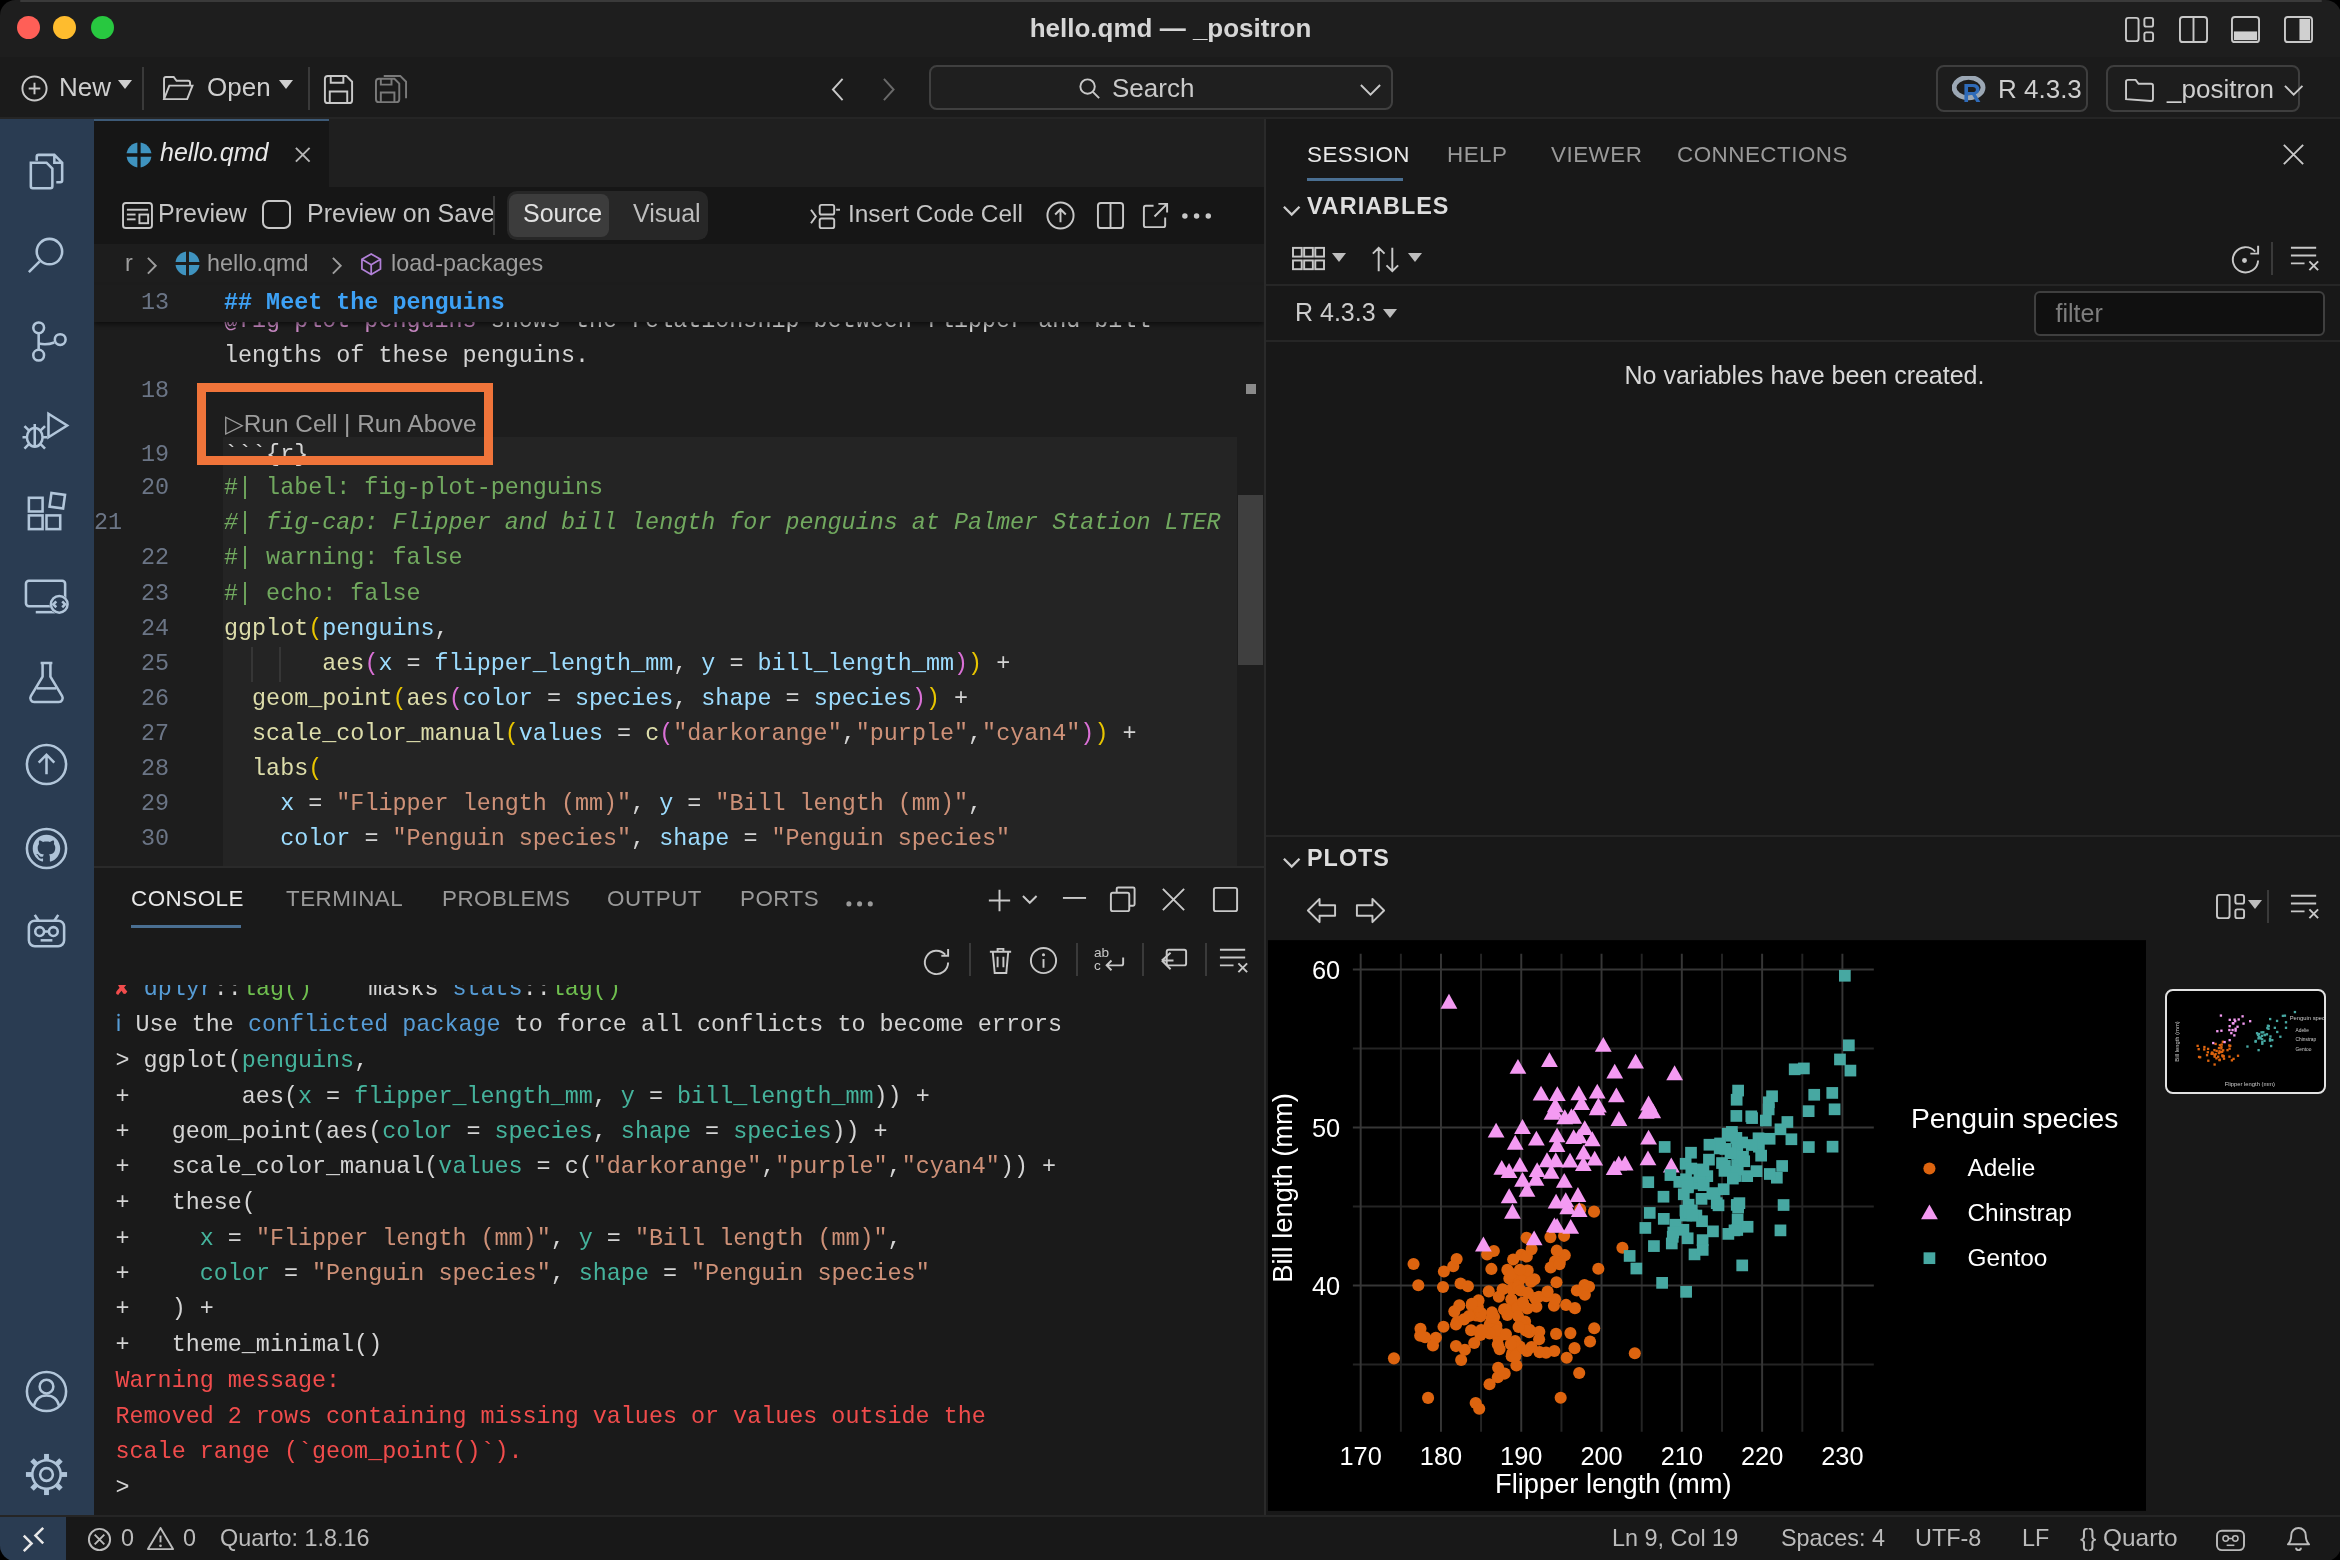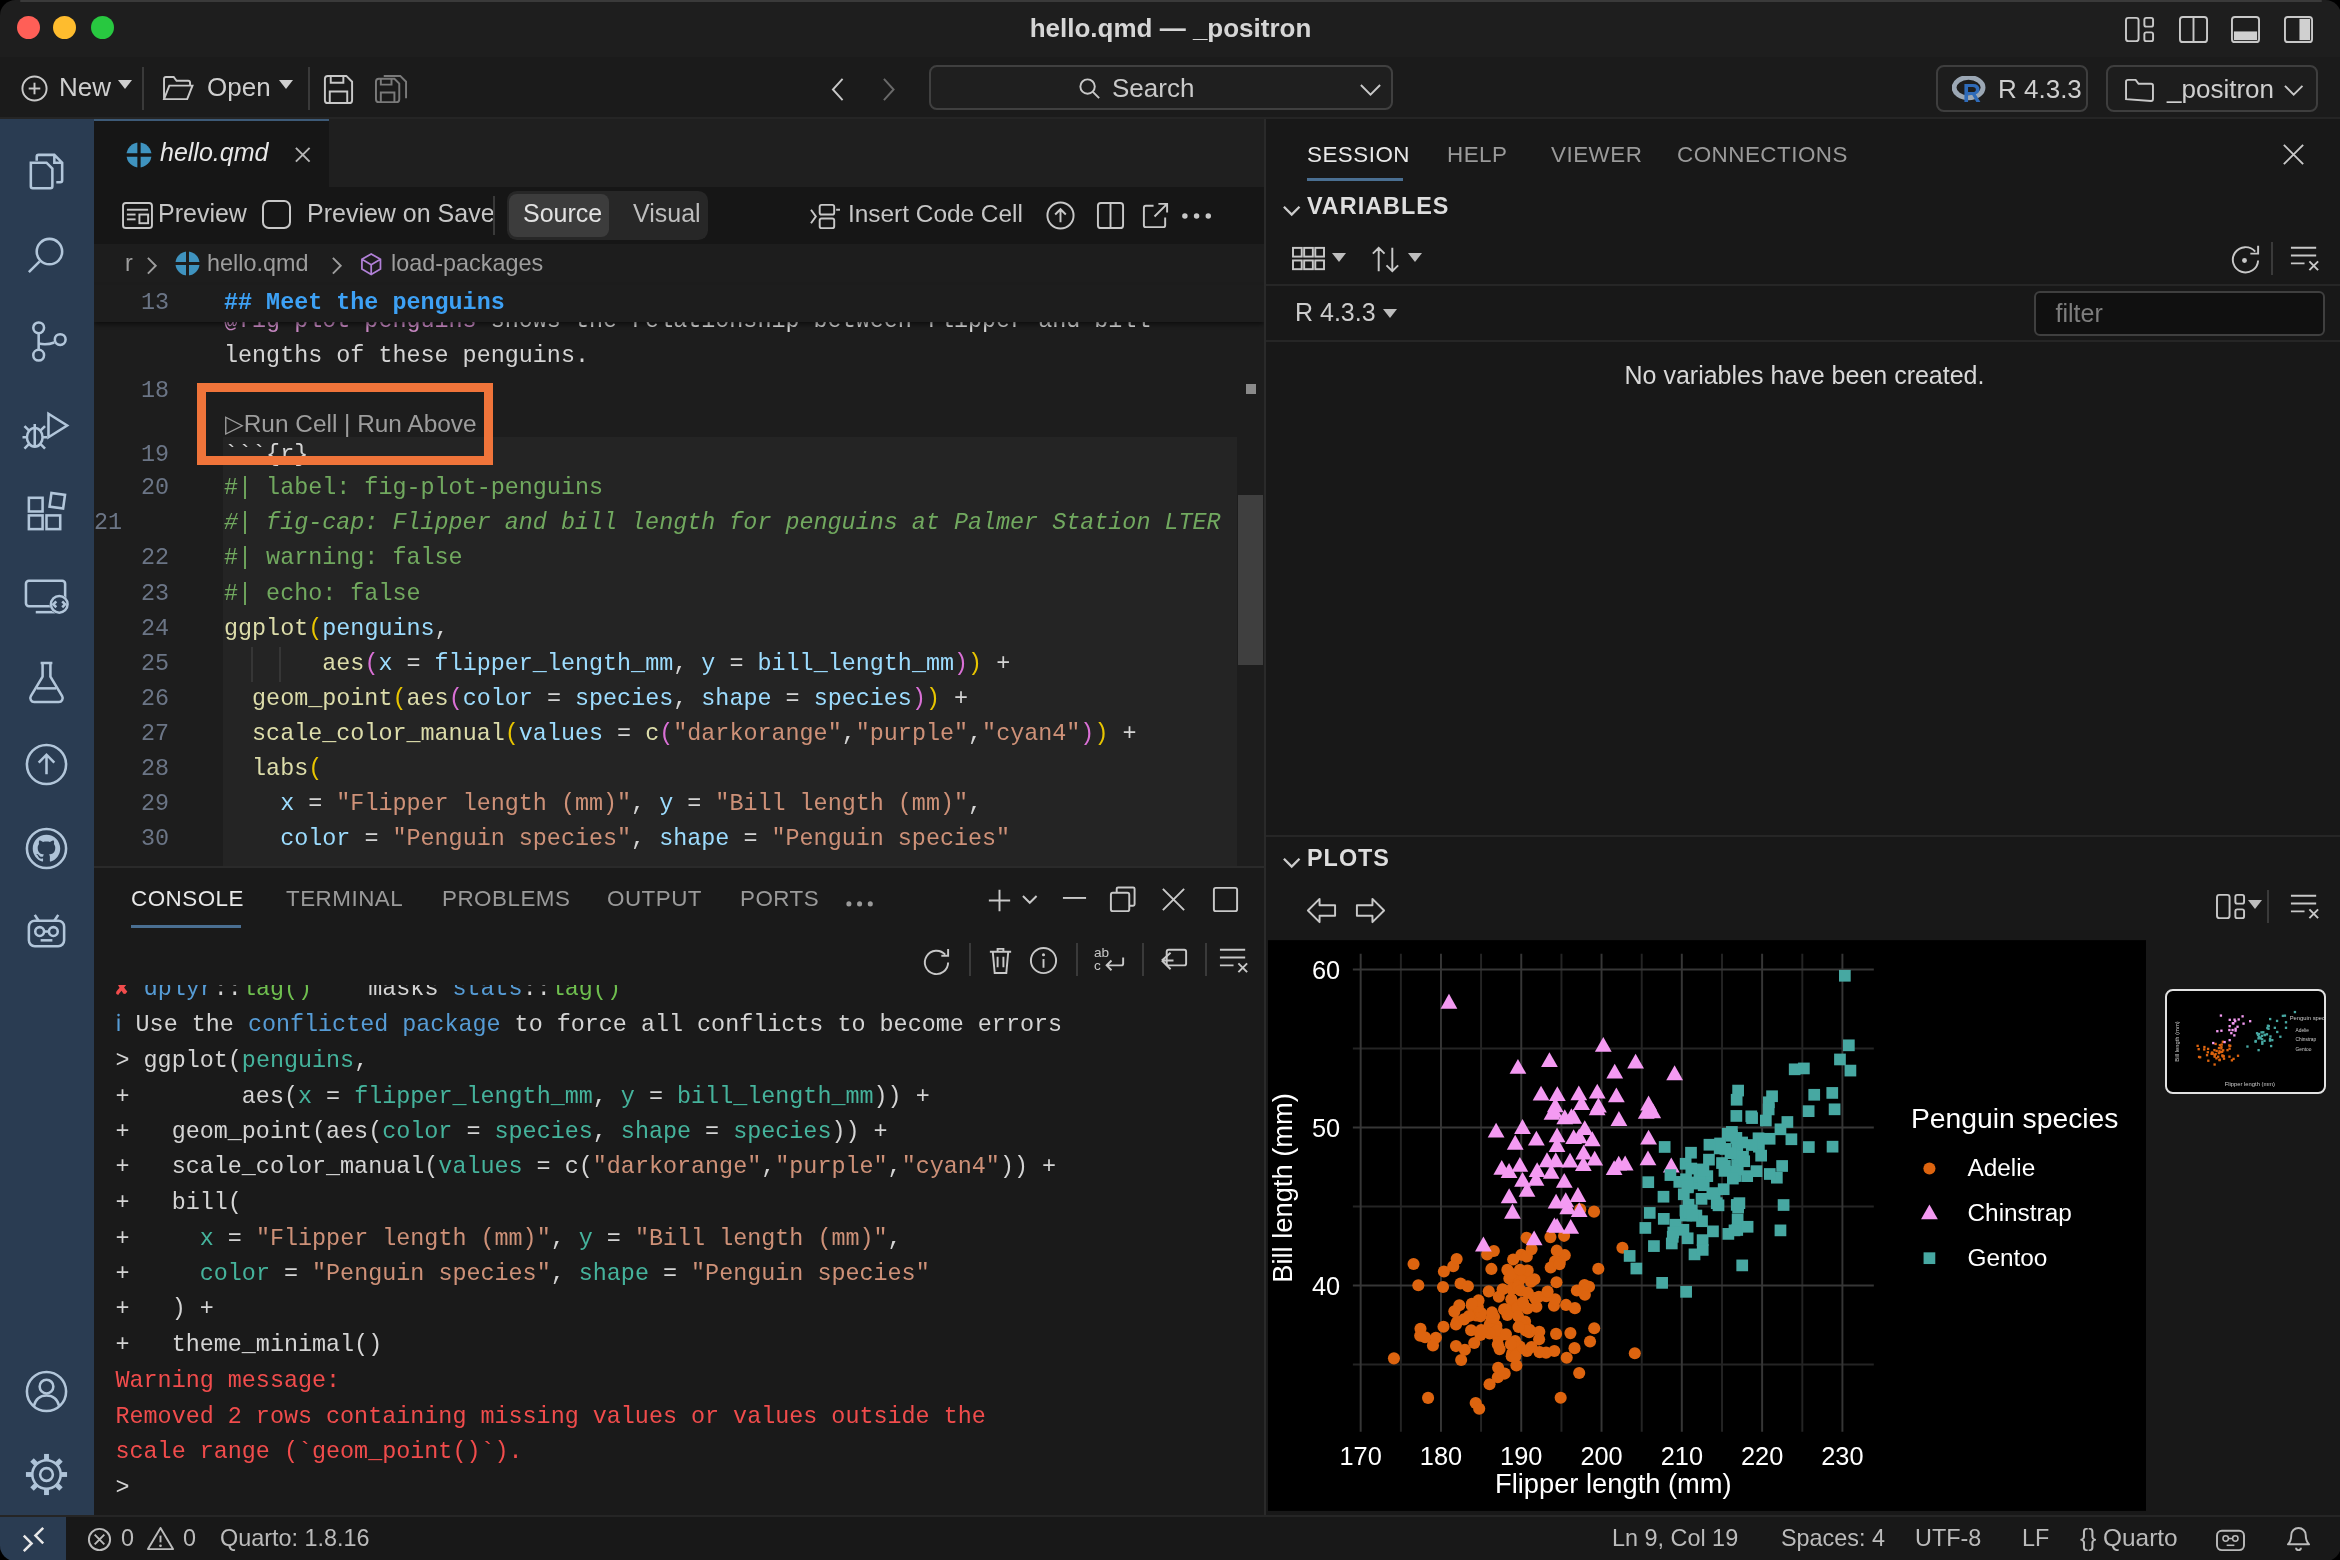--- a/index.html
+++ b/index.html
@@ -77,21 +77,21 @@
         <path d="M3 3 L13 13 L23 3" class="icon"></path>
       </svg>
   </div>
   <div class="abs" style="left:1936px;top:7.8px;width:152px;height:47px;border:2px solid #3e3e3e;border-radius:7.8px;background:#1d1d1d;">
     <svg class="abs" style="left:13.7px;top:8.8px;font-size:27px" width="37" height="29" viewBox="0 0 38 30">
       <ellipse cx="17" cy="12" rx="15" ry="10.5" fill="none" stroke="#9ba7b4" stroke-width="5"></ellipse>
       <text x="11" y="27" font-size="26" font-weight="bold" fill="#2f6bb9" font-family="Liberation Sans">R</text>
     </svg>
     <div class="abs" style="left:60px;top:6.8px;">R 4.3.3</div>
   </div>
-  <div class="abs" style="left:2106px;top:7.8px;width:212px;height:47px;border:2px solid #3e3e3e;border-radius:7.8px;background:#1d1d1d;">
+  <div class="abs" style="left:2106px;top:7.8px;width:194px;height:47px;border:2px solid #3e3e3e;border-radius:7.8px;background:#1d1d1d;">
     <svg class="abs" style="left:15.6px;top:10.7px;" width="31" height="25" viewBox="0 0 32 26">
       <path d="M2 23 V5 a2 2 0 0 1 2-2 h8 l3 4 h13 a2 2 0 0 1 2 2 v14 a2 2 0 0 1-2 2 Z" class="icon"></path>
     </svg>
     <div class="abs" style="left:59px;top:6.8px;">_positron</div>
     <svg class="abs" style="left:174px;top:16.6px;" width="23.4" height="14.6" viewBox="0 0 24 15">
         <path d="M3 3 L12 12 L21 3" class="icon"></path>
       </svg>
   </div>
 </div>
 
@@ -353,21 +353,21 @@
         <rect x="3" y="3" width="24" height="24" rx="2" class="icon"></rect>
       </svg>
   </div>
   <div class="abs mono" style="left:0;top:117px;width:1170px;height:527px;overflow:hidden;font-size:23.4px;">
     <div class="abs row" style="left:21.5px;top:-13.7px;line-height:36px;"><span style="color:#f14c4c">✘</span><span style="color:#d4d4d4"> </span><span style="color:#569cd6">dplyr</span><span style="color:#d4d4d4">::</span><span style="color:#6fbf4f">lag()</span><span style="color:#d4d4d4">    masks </span><span style="color:#569cd6">stats</span><span style="color:#d4d4d4">::</span><span style="color:#6fbf4f">lag()</span></div>
     <div class="abs row" style="left:21.5px;top:21.5px;line-height:36px;"><span style="color:#569cd6">ℹ</span><span style="color:#d4d4d4"> Use the </span><span style="color:#569cd6">conflicted package</span><span style="color:#d4d4d4"> to force all conflicts to become errors</span></div>
     <div class="abs row" style="left:21.5px;top:58px;line-height:36px;"><span style="color:#d4d4d4">&gt; </span><span style="color:#d4d4d4">ggplot(</span><span style="color:#45b39c">penguins</span><span style="color:#d4d4d4">,</span></div>
     <div class="abs row" style="left:21.5px;top:94px;line-height:36px;"><span style="color:#d4d4d4">+        aes(</span><span style="color:#45b39c">x</span><span style="color:#d4d4d4"> = </span><span style="color:#45b39c">flipper_length_mm</span><span style="color:#d4d4d4">, </span><span style="color:#45b39c">y</span><span style="color:#d4d4d4"> = </span><span style="color:#45b39c">bill_length_mm</span><span style="color:#d4d4d4">)) +</span></div>
     <div class="abs row" style="left:21.5px;top:129px;line-height:36px;"><span style="color:#d4d4d4">+   geom_point(aes(</span><span style="color:#45b39c">color</span><span style="color:#d4d4d4"> = </span><span style="color:#45b39c">species</span><span style="color:#d4d4d4">, </span><span style="color:#45b39c">shape</span><span style="color:#d4d4d4"> = </span><span style="color:#45b39c">species</span><span style="color:#d4d4d4">)) +</span></div>
     <div class="abs row" style="left:21.5px;top:164px;line-height:36px;"><span style="color:#d4d4d4">+   scale_color_manual(</span><span style="color:#45b39c">values</span><span style="color:#d4d4d4"> = </span><span style="color:#d4d4d4">c(</span><span style="color:#ce9178">"darkorange"</span><span style="color:#d4d4d4">,</span><span style="color:#ce9178">"purple"</span><span style="color:#d4d4d4">,</span><span style="color:#ce9178">"cyan4"</span><span style="color:#d4d4d4">)) +</span></div>
-    <div class="abs row" style="left:21.5px;top:200px;line-height:36px;"><span style="color:#d4d4d4">+   bill(</span></div>
+    <div class="abs row" style="left:21.5px;top:200px;line-height:36px;"><span style="color:#d4d4d4">+   these(</span></div>
     <div class="abs row" style="left:21.5px;top:236px;line-height:36px;"><span style="color:#d4d4d4">+     </span><span style="color:#45b39c">x</span><span style="color:#d4d4d4"> = </span><span style="color:#ce9178">"Flipper length (mm)"</span><span style="color:#d4d4d4">, </span><span style="color:#45b39c">y</span><span style="color:#d4d4d4"> = </span><span style="color:#ce9178">"Bill length (mm)"</span><span style="color:#d4d4d4">,</span></div>
     <div class="abs row" style="left:21.5px;top:271px;line-height:36px;"><span style="color:#d4d4d4">+     </span><span style="color:#45b39c">color</span><span style="color:#d4d4d4"> = </span><span style="color:#ce9178">"Penguin species"</span><span style="color:#d4d4d4">, </span><span style="color:#45b39c">shape</span><span style="color:#d4d4d4"> = </span><span style="color:#ce9178">"Penguin species"</span></div>
     <div class="abs row" style="left:21.5px;top:306px;line-height:36px;"><span style="color:#d4d4d4">+   ) +</span></div>
     <div class="abs row" style="left:21.5px;top:342px;line-height:36px;"><span style="color:#d4d4d4">+   theme_minimal()</span></div>
     <div class="abs row" style="left:21.5px;top:378px;line-height:36px;"><span style="color:#f14c4c">Warning message:</span></div>
     <div class="abs row" style="left:21.5px;top:414px;line-height:36px;"><span style="color:#f14c4c">Removed 2 rows containing missing values or values outside the</span></div>
     <div class="abs row" style="left:21.5px;top:449px;line-height:36px;"><span style="color:#f14c4c">scale range (`geom_point()`).</span></div>
     <div class="abs row" style="left:21.5px;top:485px;line-height:36px;"><span style="color:#d4d4d4">&gt;</span></div>
   </div>
 </div>

